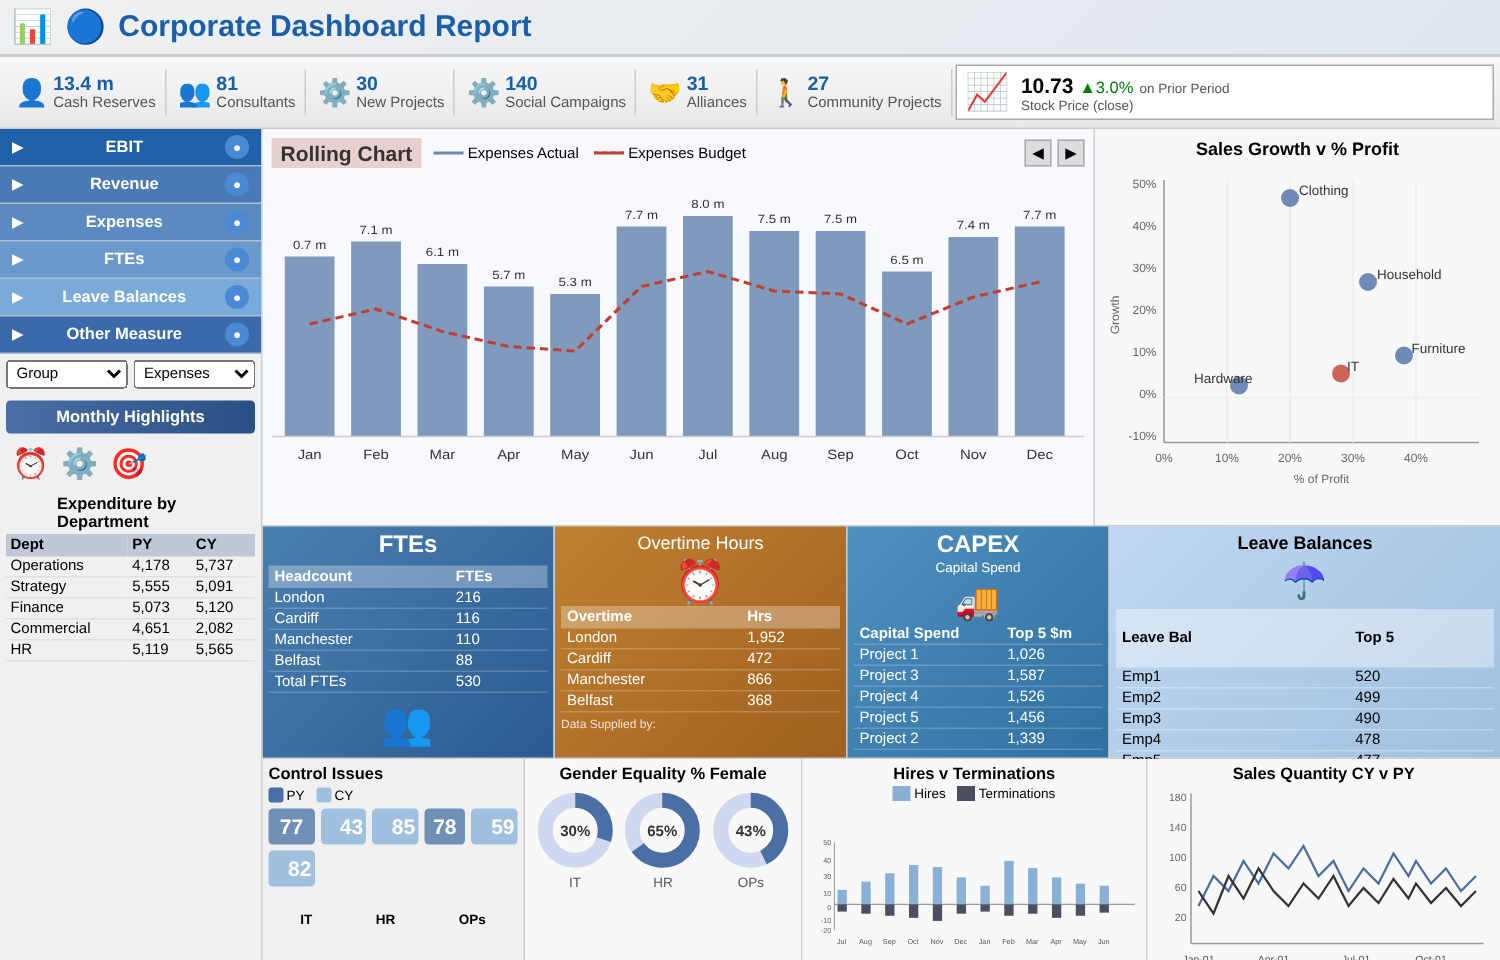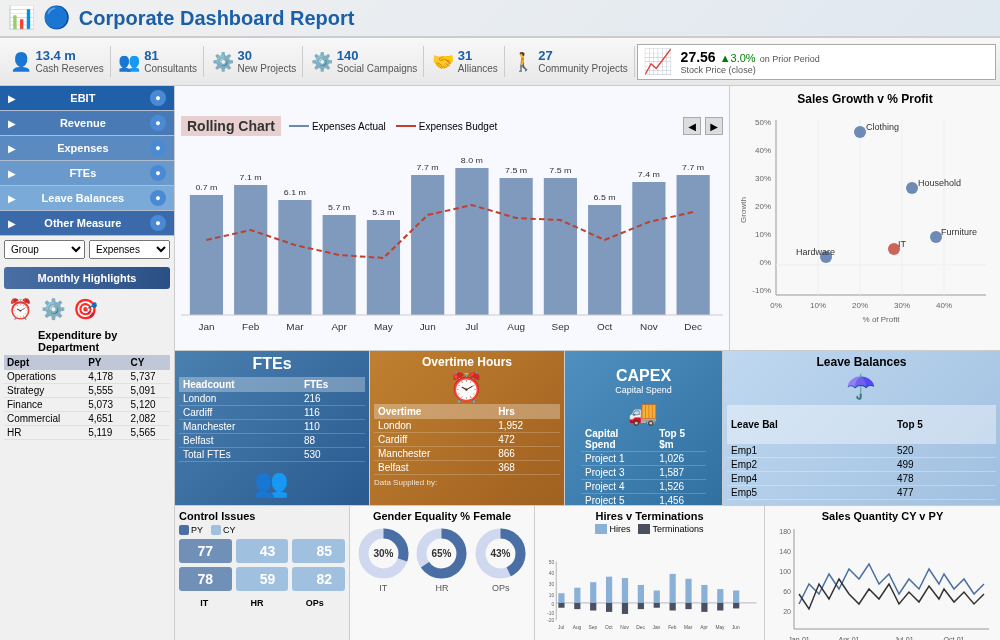--- a/index.html
+++ b/index.html
@@ -48,21 +48,21 @@
     .exp-table td { padding: 1px 3px; border-bottom: 1px solid #e0e0e0; }
     .exp-table tr:nth-child(even) { background: #f0f0f0; }
 
     
     .main-area { flex: 1; display: flex; flex-direction: column; overflow: hidden; }
 
     
     .top-section { display: flex; height: 265px; border-bottom: 1px solid #ccc; }
 
     .rolling-chart-area { flex: 1; background: #f8f8ff; border-right: 1px solid #ccc; padding: 6px; position: relative; overflow: hidden; }
-    .chart-header { display: flex; align-items: center; gap: 8px; margin-bottom: 4px; margin-top: 24px; }
+    .chart-header { display: flex; align-items: center; gap: 8px; margin-bottom: 4px; }
     .chart-title { font-size: 14px; font-weight: bold; color: #333; background: #e8d0d0; padding: 2px 6px; }
     .chart-legend { display: flex; gap: 10px; align-items: center; font-size: 10px; }
     .legend-item { display: flex; align-items: center; gap: 3px; }
     .legend-line { width: 20px; height: 2px; }
     .legend-line.actual { background: #6a8ab0; }
     .legend-line.budget { background: #c04030; border-top: 1px dashed #c04030; }
     .chart-nav { margin-left: auto; display: flex; gap: 4px; }
     .chart-nav-btn { width: 18px; height: 18px; background: #ddd; border: 1px solid #aaa; cursor: pointer; display: flex; align-items: center; justify-content: center; font-size: 10px; }
 
     
@@ -73,28 +73,28 @@
     .middle-section { display: flex; height: 155px; border-bottom: 1px solid #ccc; }
 
     .ftes-box { width: 195px; background: linear-gradient(135deg, #4a80b0, #2a5a90); color: white; padding: 4px; border-right: 1px solid #ccc; }
     .ftes-title { font-size: 16px; font-weight: bold; text-align: center; margin-bottom: 4px; }
     .ftes-table { width: 100%; font-size: 10px; border-collapse: collapse; }
     .ftes-table th { background: rgba(255,255,255,0.3); padding: 2px 4px; text-align: left; }
     .ftes-table td { padding: 1px 4px; border-bottom: 1px solid rgba(255,255,255,0.2); }
     .ftes-icon { font-size: 28px; text-align: center; margin-top: 4px; }
 
     .overtime-box { width: 195px; background: linear-gradient(135deg, #c08030, #a06020); color: white; padding: 4px; border-right: 1px solid #ccc; }
-    .overtime-title { font-size: 12px; font-weight: bold; text-align: center; margin-bottom: 2px; }
+    .overtime-title { font-size: 12px; font-weight: normal; text-align: center; margin-bottom: 2px; }
     .overtime-icon { font-size: 28px; text-align: center; }
     .overtime-table { width: 100%; font-size: 10px; border-collapse: collapse; }
     .overtime-table th { background: rgba(255,255,255,0.3); padding: 2px 4px; text-align: left; }
     .overtime-table td { padding: 1px 4px; border-bottom: 1px solid rgba(255,255,255,0.2); }
     .overtime-note { font-size: 8px; margin-top: 3px; opacity: 0.8; }
 
-    .capex-box { width: 158px; background: linear-gradient(135deg, #5090c0, #3070a0); color: white; padding: 16px; border-right: 1px solid #ccc; }
+    .capex-box { width: 175px; background: linear-gradient(135deg, #5090c0, #3070a0); color: white; padding: 4px; border-right: 1px solid #ccc; }
     .capex-title { font-size: 16px; font-weight: bold; text-align: center; }
     .capex-subtitle { font-size: 9px; text-align: center; margin-bottom: 4px; }
     .capex-icon { font-size: 24px; text-align: center; }
     .capex-table { width: 100%; font-size: 10px; border-collapse: collapse; }
     .capex-table td { padding: 1px 4px; border-bottom: 1px solid rgba(255,255,255,0.2); }
 
     .leave-box { flex: 1; background: linear-gradient(135deg, #c0d8f0, #a0c0e0); padding: 4px; }
     .leave-title { font-size: 12px; font-weight: bold; text-align: center; margin-bottom: 4px; }
     .leave-icon { font-size: 24px; text-align: center; margin-bottom: 4px; }
     .leave-table { width: 100%; font-size: 10px; border-collapse: collapse; }
@@ -102,21 +102,21 @@
     .leave-table td { padding: 1px 4px; border-bottom: 1px solid rgba(255,255,255,0.3); }
 
     
     .bottom-section { display: flex; flex: 1; min-height: 0; }
 
     .control-issues { width: 175px; background: #f0f0f0; border-right: 1px solid #ccc; padding: 4px; }
     .ci-title { font-size: 11px; font-weight: bold; margin-bottom: 3px; }
     .ci-legend { display: flex; gap: 8px; font-size: 9px; margin-bottom: 4px; }
     .ci-legend-item { display: flex; align-items: center; gap: 2px; }
     .ci-dot { width: 10px; height: 10px; border-radius: 2px; }
-    .ci-grid { display: grid; grid-template-columns: repeat(3, 1fr); gap: 4px; margin-bottom: 7px; }
+    .ci-grid { display: grid; grid-template-columns: repeat(5, 1fr); gap: 4px; margin-bottom: 17px; }
     .ci-cell { background: #7090b8; color: white; text-align: center; padding: 4px 2px; border-radius: 3px; font-size: 14px; font-weight: bold; }
     .ci-cell.light { background: #a0c0e0; padding-left: 13px; }
     .ci-labels { display: flex; justify-content: space-around; font-size: 9px; font-weight: bold; }
 
     .gender-box { width: 185px; border-right: 1px solid #ccc; padding: 4px; background: #f8f8f8; }
     .gender-title { font-size: 11px; font-weight: bold; text-align: center; margin-bottom: 4px; }
     .gender-circles { display: flex; justify-content: space-around; align-items: center; }
     .donut-container { display: flex; flex-direction: column; align-items: center; gap: 2px; }
     .donut-label { font-size: 9px; color: #555; }
 
@@ -175,21 +175,21 @@
     <span class="kpi-icon">🚶</span>
     <div>
       <div class="kpi-value">27</div>
       <div class="kpi-label">Community Projects</div>
     </div>
   </div>
   <div class="kpi-item kpi-stock" style="flex:1; background:#fff; border:1px solid #aaa; padding:3px 6px;">
     <span style="font-size:24px;">📈</span>
     <div style="margin-left:4px;">
       <div style="display:flex; gap:4px; align-items:baseline;">
-        <span style="font-size:14px; font-weight:bold;">27.56</span>
+        <span style="font-size:14px; font-weight:bold;">10.73</span>
         <span class="up" style="color:green; font-size:11px;">▲3.0%</span>
         <span style="font-size:9px; color:#555;">on Prior Period</span>
       </div>
       <div style="font-size:9px; color:#555;">Stock Price (close)</div>
     </div>
   </div>
 </div>
 
 <div class="main-content">
 
@@ -522,20 +522,24 @@
           <tbody id="leave-tbody">
               <tr>
                 <td>Emp1</td>
       <td>520</td>
               </tr>
               <tr>
                 <td>Emp2</td>
       <td>499</td>
               </tr>
               <tr>
+                <td>Emp3</td>
+      <td>490</td>
+              </tr>
+              <tr>
                 <td>Emp4</td>
       <td>478</td>
               </tr>
               <tr>
                 <td>Emp5</td>
       <td>477</td>
               </tr>
             </tbody>
         </table>
       </div>

